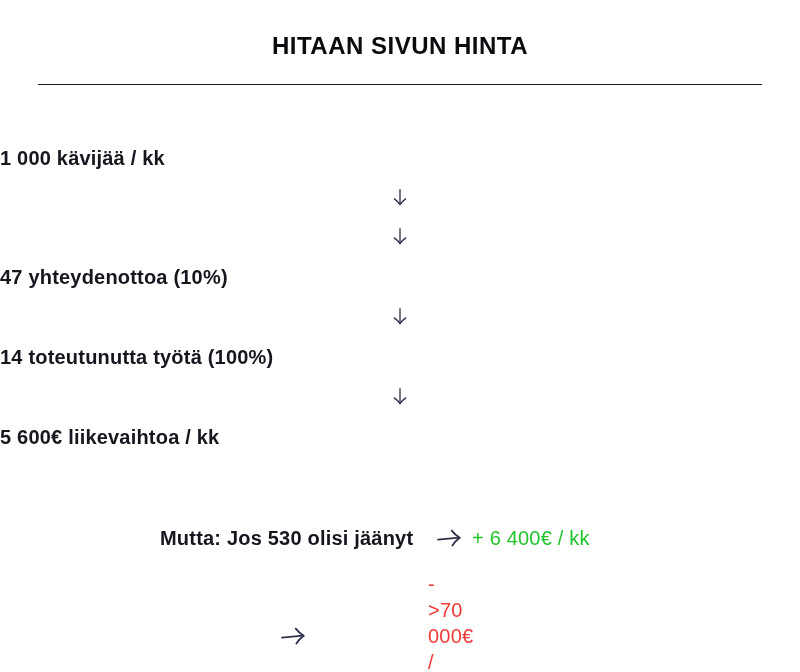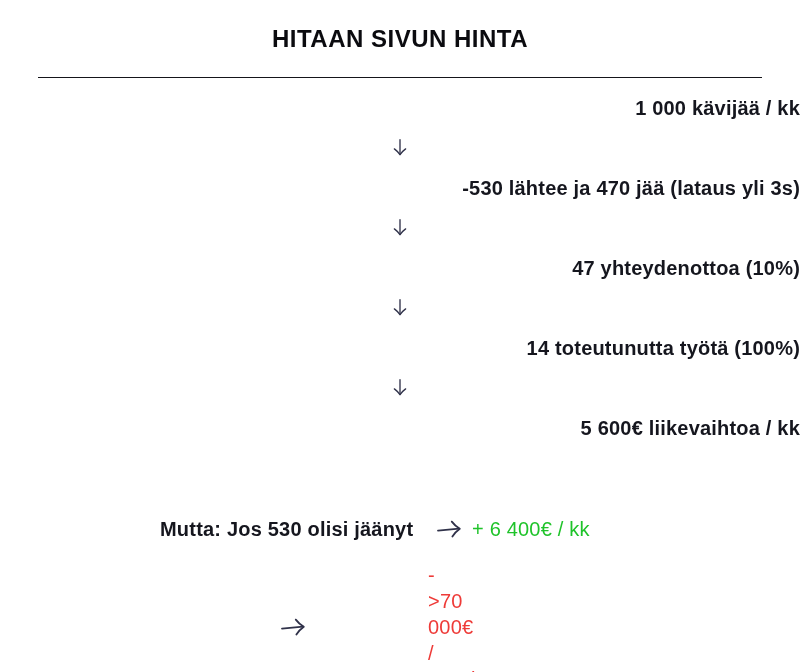--- a/index.html
+++ b/index.html
@@ -10,36 +10,36 @@
   .page {
     position: relative;
     width: 800px;
     height: 672px;
     background: #ffffff;
     font-family: "Liberation Sans", sans-serif;
     overflow: hidden;
   }
   .title {
     padding-top: 25px;
-    margin: 0;
+    margin: 7px;
     text-align: center;
     font-size: 24px;
     line-height: 28px;
     font-weight: 700;
     letter-spacing: 0.5px;
     color: #0b0b0f;
   }
   .rule {
     border: none;
     border-top: 1.5px solid #15151a;
     margin: 24px 38px 0 38px;
   }
   .funnel {
-    margin-top: 17px;
-    text-align: right;
+    margin-top: 60px;
+    text-align: left;
     color: #15161e;
   }
   .step {
     font-size: 20px;
     line-height: 26px;
     font-weight: 700;
     letter-spacing: 0.2px;
   }
   .arrow-down {
     display: block;
@@ -85,21 +85,20 @@
 
   <div class="funnel">
 
     <div class="step">1 000 kävijää / kk</div>
 
     <svg class="arrow-down" viewBox="0 0 24 26">
       <path d="M12 2 V 21.5" stroke="#30324a" stroke-width="1.8" fill="none" stroke-linecap="round"></path>
       <path d="M4.5 14.2 C 7.5 16.4 10.2 19 12 22 C 13.8 19 16.5 16.4 19.5 14.2" stroke="#30324a" stroke-width="1.8" fill="none" stroke-linecap="round" stroke-linejoin="round"></path>
     </svg>
 
-    <div class="step">-530 lähtee ja 470 jää (lataus yli 3s)</div>
 
     <svg class="arrow-down" viewBox="0 0 24 26">
       <path d="M12 2 V 21.5" stroke="#30324a" stroke-width="1.8" fill="none" stroke-linecap="round"></path>
       <path d="M4.5 14.2 C 7.5 16.4 10.2 19 12 22 C 13.8 19 16.5 16.4 19.5 14.2" stroke="#30324a" stroke-width="1.8" fill="none" stroke-linecap="round" stroke-linejoin="round"></path>
     </svg>
 
     <div class="step">47 yhteydenottoa (10%)</div>
 
     <svg class="arrow-down" viewBox="0 0 24 26">
       <path d="M12 2 V 21.5" stroke="#30324a" stroke-width="1.8" fill="none" stroke-linecap="round"></path>

